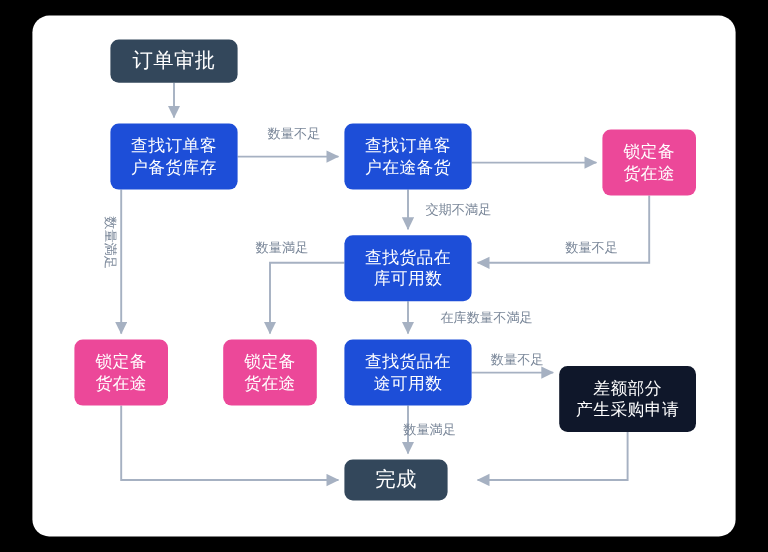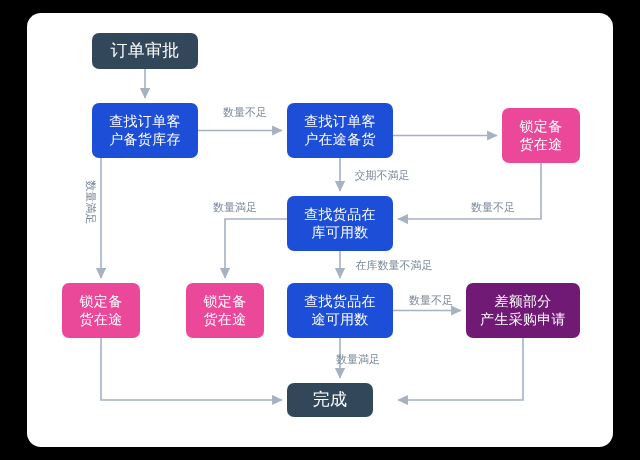--- a/index.html
+++ b/index.html
@@ -37,21 +37,21 @@
     justify-content: center;
     text-align: center;
     color: #ffffff;
     line-height: 1.25;
     letter-spacing: 0.3px;
     white-space: pre-line;
   }
   .n-dark  { background: #33475B; }
   .n-orange{ background: #1d4ed8; }
   .n-blue  { background: #ec4899; }
-  .n-slate { background: #701a75; }
+  .n-slate { background: #0f172a; margin-top: 22px; }
 
   .elabel {
     position: absolute;
     color: #7A8799;
     font-size: 11px;
     line-height: 1.3;
     white-space: pre-line;
     text-align: center;
   }
   .elabel.vert {
@@ -132,18 +132,18 @@
 
 
   <div class="elabel vert" style="left:63px; top:195px; width:56px;">数量満足</div>
 
   <div class="elabel" style="left:348px; top:168px; width:68px;">交期不満足</div>
 
   <div class="elabel" style="left:204px; top:200px; width:62px;">数量満足</div>
 
   <div class="elabel" style="left:462px; top:200px; width:62px;">数量不足</div>
 
-  <div class="elabel" style="left:344px; top:258px; width:100px; text-align:center;">在库数量不満足</div>
+  <div class="elabel" style="left:344px; top:258px; width:100px; text-align:right;">在库数量不満足</div>
 
   <div class="elabel" style="left:400px; top:293px; width:62px;">数量不足</div>
 
   <div class="elabel" style="left:336px; top:352px; width:62px; text-align:left;">数量満足</div>
 </div>
 
 </body></html>

